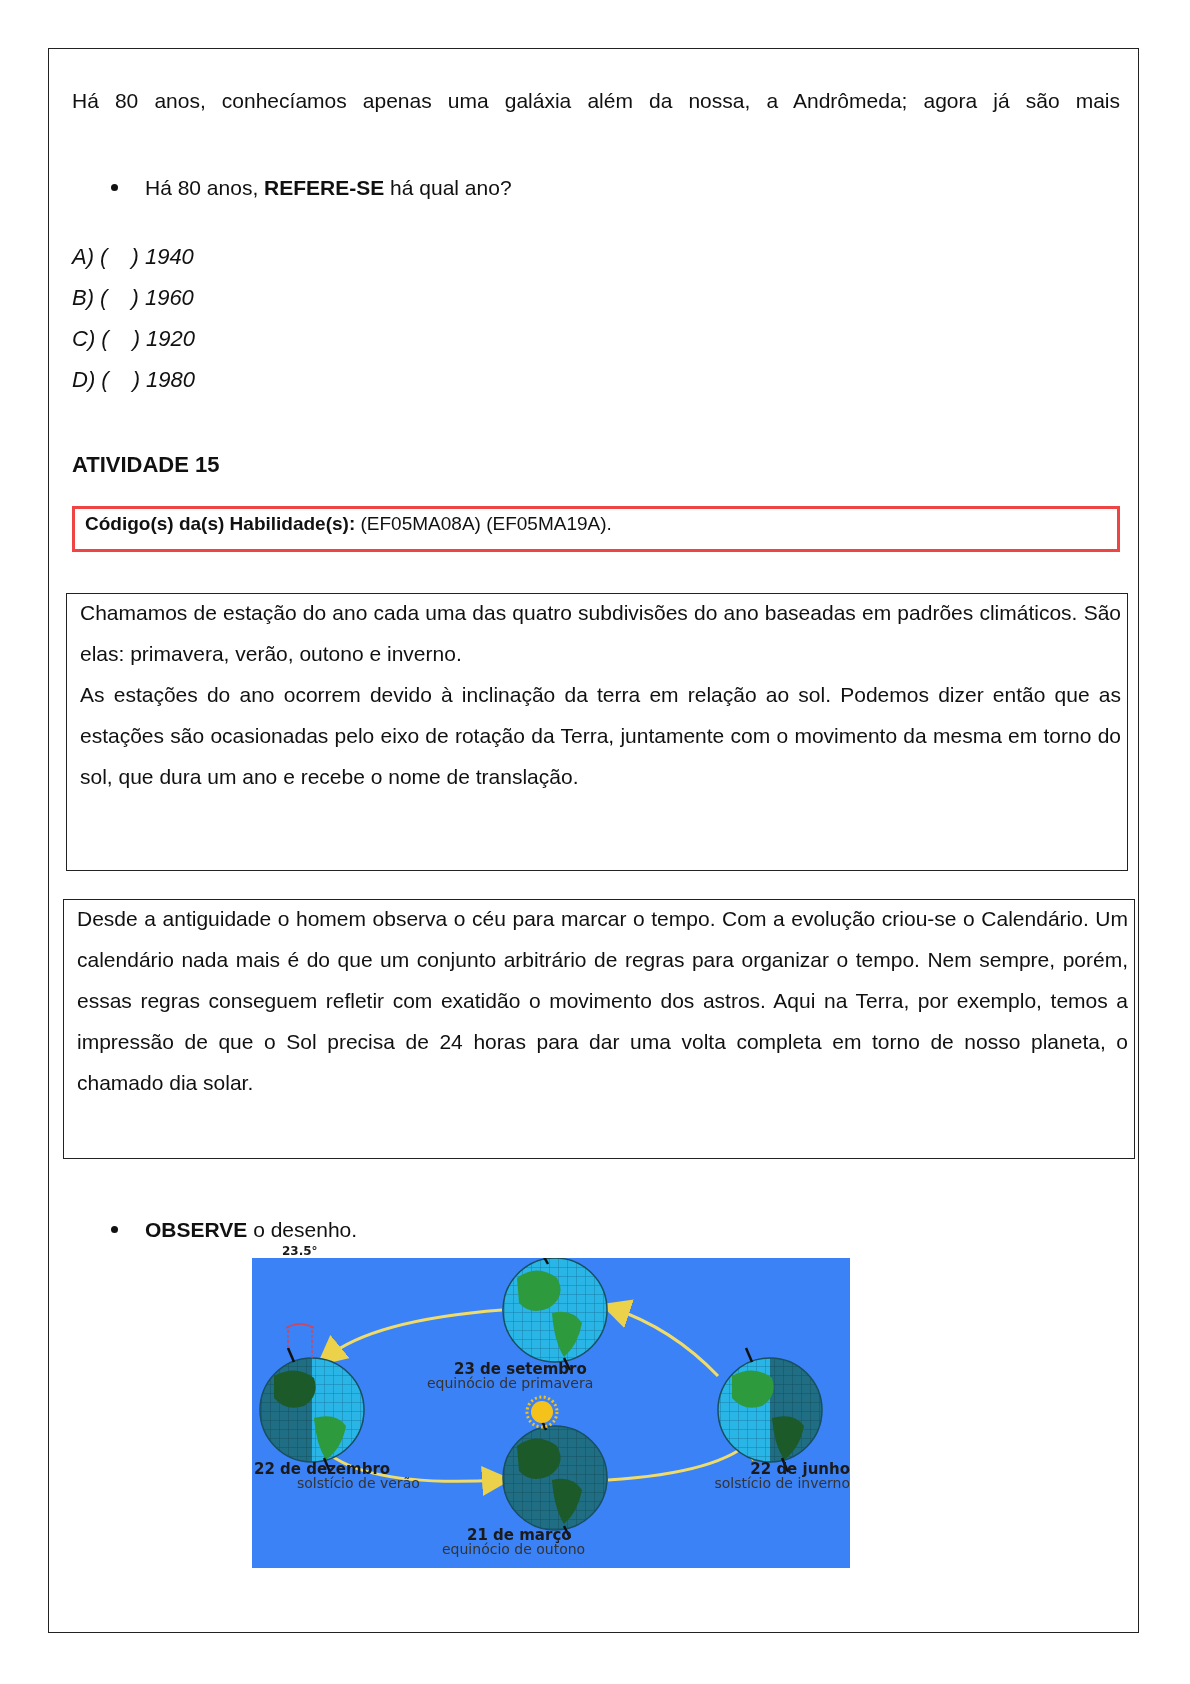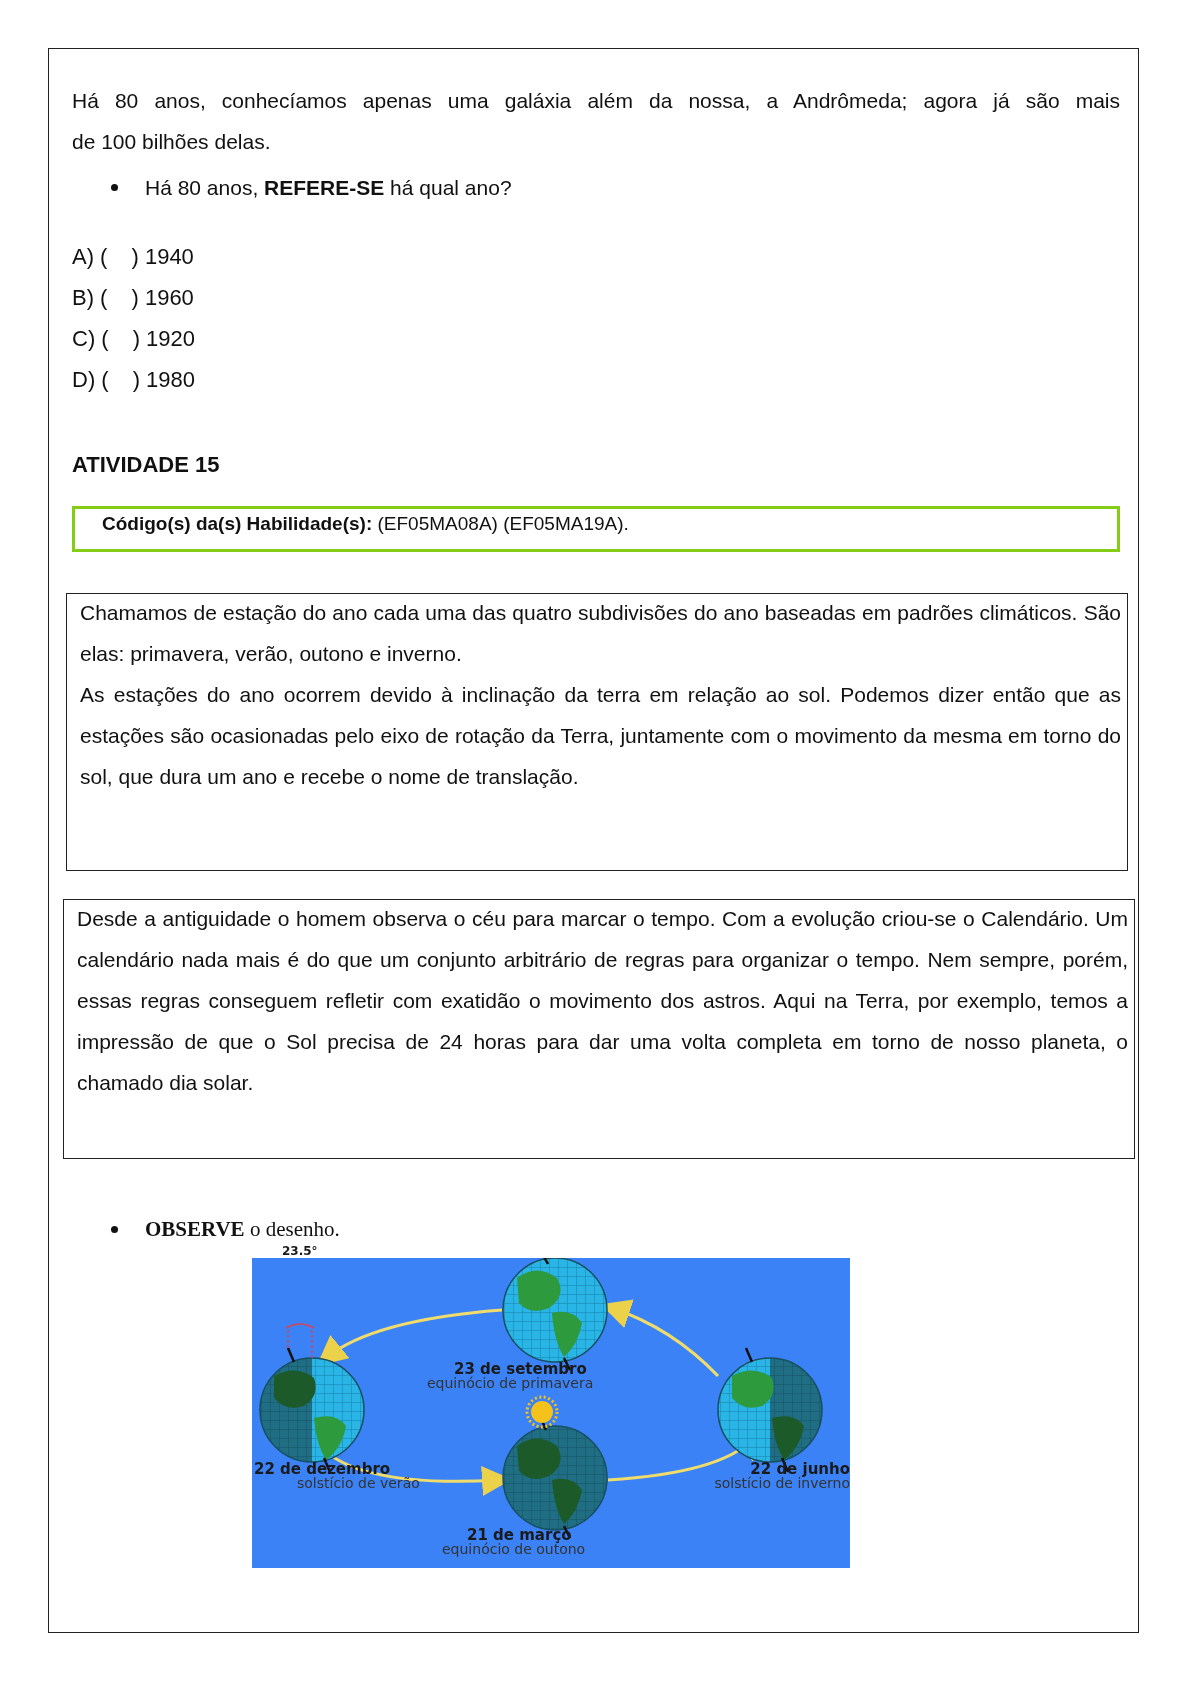--- a/index.html
+++ b/index.html
@@ -4,39 +4,38 @@
 <style>
   html, body { margin: 0; padding: 0; background: #ffffff; }
   body { width: 1190px; height: 1684px; position: relative; overflow: hidden;
          font-family: "Liberation Sans", "DejaVu Sans", sans-serif; color: #111; }
   .page-frame { position: absolute; left: 48px; top: 48px; width: 1091px; height: 1585px;
                 border: 1.5px solid #222; box-sizing: border-box; }
   .abs { position: absolute; }
   .para { font-size: 21px; line-height: 41px; }
   .justify { text-align: justify; text-align-last: left; }
   .bullet { position: absolute; width: 7px; height: 7px; border-radius: 50%; background: #111; }
-  .opt { position: absolute; left: 72px; font-size: 22px; }
+  .opt { position: absolute; left: 72px; font-size: 22px; font-style: italic; }
   .opt .paren-gap { display: inline-block; width: 24px; }
   .h-act { position: absolute; left: 72px; top: 452px; font-size: 22px; font-weight: bold; }
   .skill-box { position: absolute; left: 72px; top: 506px; width: 1048px; height: 46px;
-               border: 3px solid #84cc16; box-sizing: border-box; padding: 4px 27px; font-size: 19px; }
+               border: 3px solid #ef4444; box-sizing: border-box; padding: 4px 10px; font-size: 19px; }
   .text-box { position: absolute; border: 1.3px solid #222; box-sizing: border-box; padding: 0 0 0 13px; }
   .text-box p { margin: 0; font-size: 21px; line-height: 41px; text-align: justify; }
   .diagram { position: absolute; left: 252px; top: 1258px; width: 598px; height: 310px; background: #3b82f6; }
   .lbl-bold { position: absolute; font-family: "DejaVu Sans", sans-serif; font-weight: bold; font-size: 15px; color: #1a1a1a; white-space: nowrap; }
   .lbl { position: absolute; font-family: "DejaVu Sans", sans-serif; font-size: 14px; color: #333; white-space: nowrap; }
 </style>
 </head>
 <body>
 
 <div class="page-frame"></div>
 
 <div class="abs para justify" style="left:72px; top:80px; width:1048px;">
   <div style="text-align:justify; text-align-last:justify;">Há 80 anos, conhecíamos apenas uma galáxia além da nossa, a Andrômeda; agora já são mais</div>
-  <div>de 100 bilhões delas.</div>
 </div>
 
 <span class="bullet" style="left:111px; top:184px;"></span>
 <div class="abs para" style="left:145px; top:167px;">
   <span>Há 80 anos, </span><b>REFERE-SE</b><span> há qual ano?</span>
 </div>
 
 <div class="opt" style="top:244px;">
   <span>A) (</span><span class="paren-gap"></span><span>)</span> <span>1940</span>
 </div>
@@ -59,21 +58,21 @@
 <div class="text-box" style="left:66px; top:593px; width:1062px; height:278px; padding-right:6px;">
   <p style="margin-top:-2px;">Chamamos de estação do ano cada uma das quatro subdivisões do ano baseadas em padrões climáticos. São elas: primavera, verão, outono e inverno.</p>
   <p>As estações do ano ocorrem devido à inclinação da terra em relação ao sol. Podemos dizer então que as estações são ocasionadas pelo eixo de rotação da Terra, juntamente com o movimento da mesma em torno do sol, que dura um ano e recebe o nome de translação.</p>
 </div>
 
 <div class="text-box" style="left:63px; top:899px; width:1072px; height:260px; padding-right:6px;">
   <p style="margin-top:-2px;">Desde a antiguidade o homem observa o céu para marcar o tempo. Com a evolução criou-se o Calendário. Um calendário nada mais é do que um conjunto arbitrário de regras para organizar o tempo. Nem sempre, porém, essas regras conseguem refletir com exatidão o movimento dos astros. Aqui na Terra, por exemplo, temos a impressão de que o Sol precisa de 24 horas para dar uma volta completa em torno de nosso planeta, o chamado dia solar.</p>
 </div>
 
 <span class="bullet" style="left:111px; top:1226px;"></span>
-<div class="abs para" style="left:145px; top:1209px;font-family:Liberation Serif, serif;">
+<div class="abs para" style="left:145px; top:1209px;">
   <b>OBSERVE</b><span> o desenho.</span>
 </div>
 
 <div class="diagram">
   <svg width="598" height="310" viewBox="0 0 598 310">
     <defs>
       <clipPath id="cTop">
           <circle cx="303" cy="52" r="52"></circle>
         </clipPath>
       <clipPath id="cLeft">

